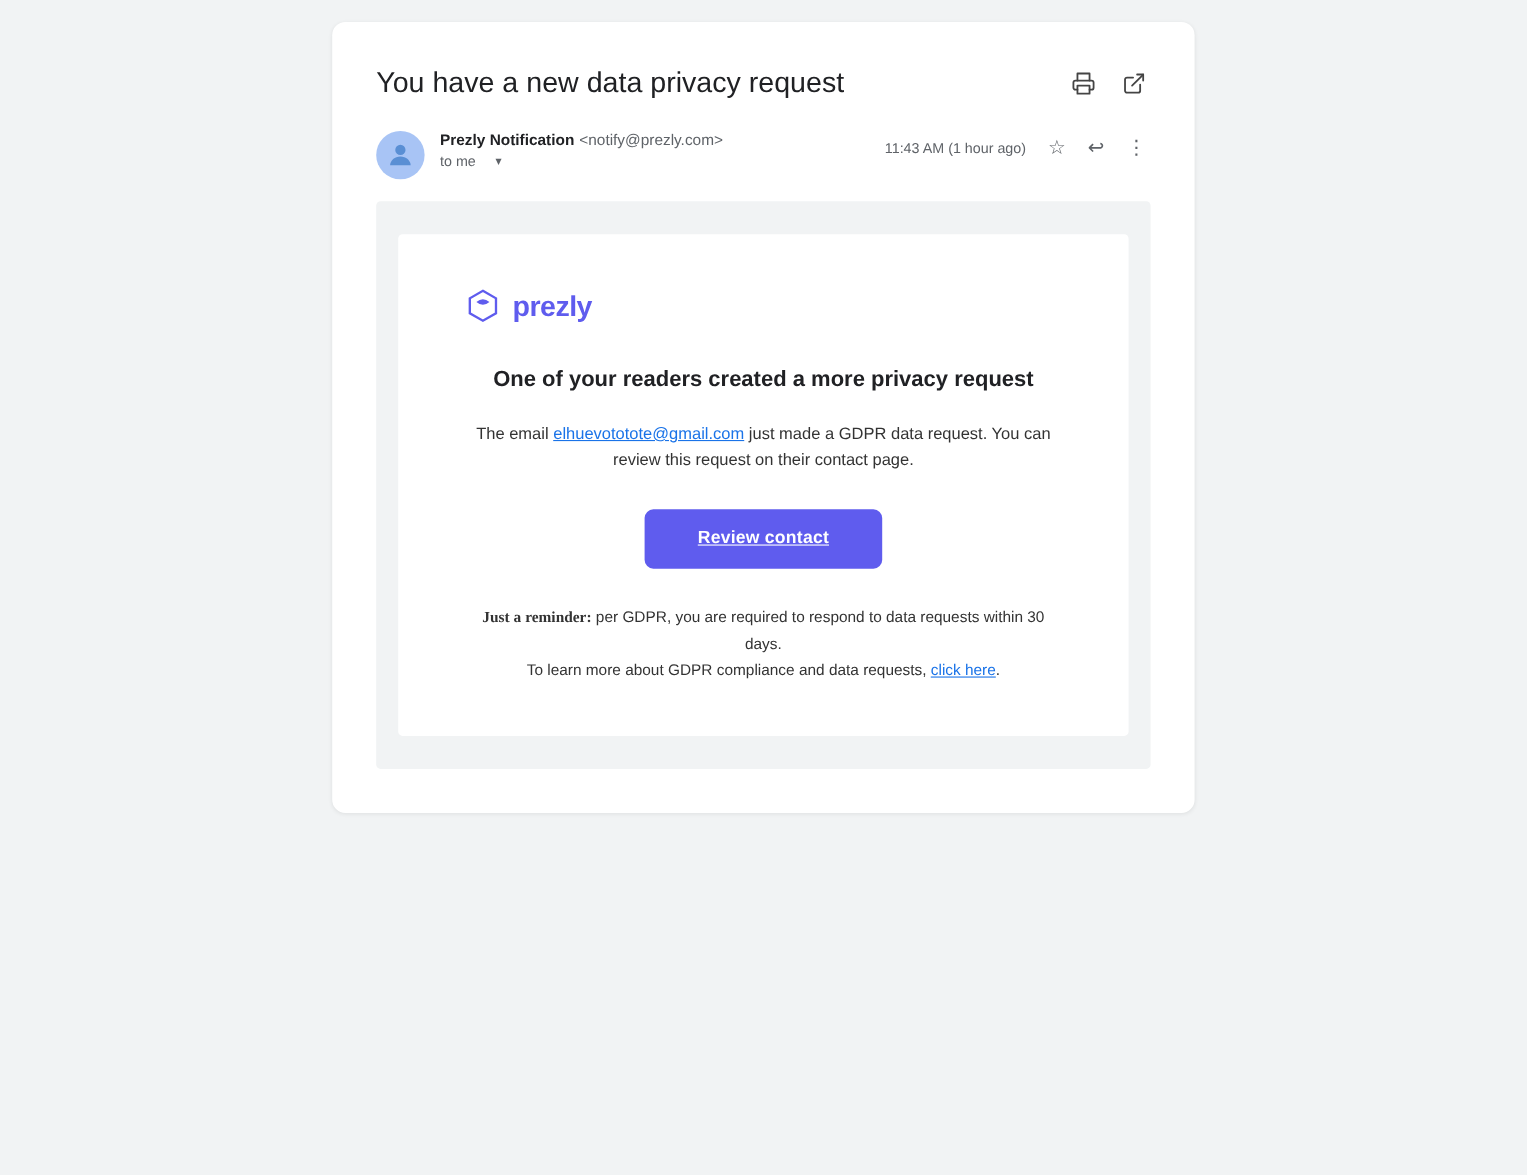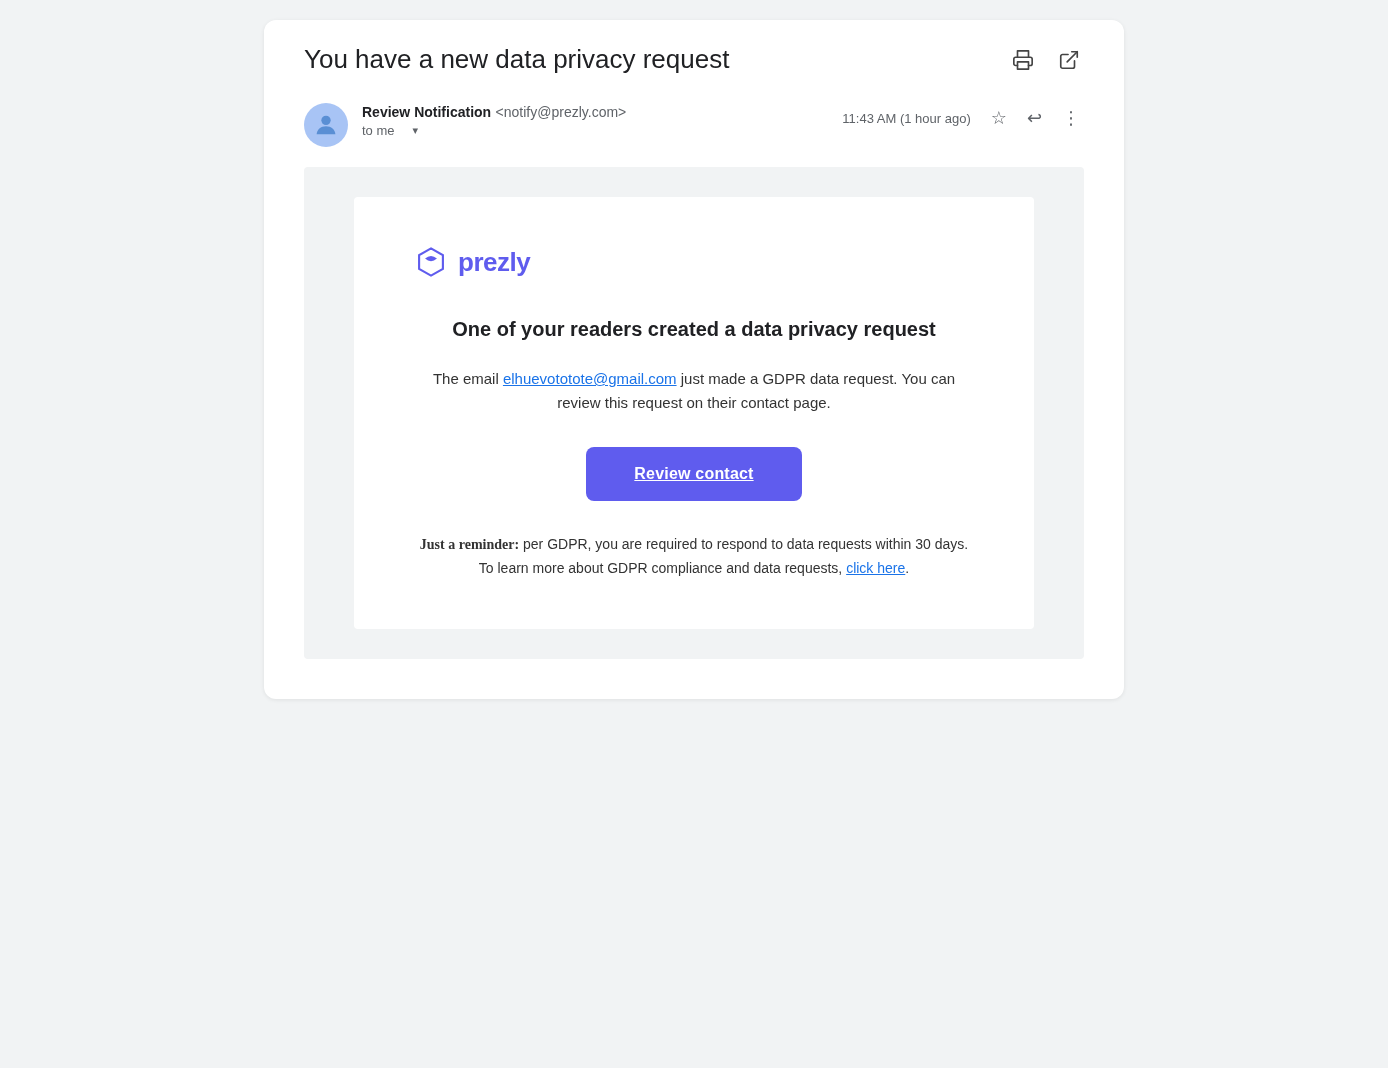--- a/index.html
+++ b/index.html
@@ -10,23 +10,23 @@
       min-height: 1068px;
       display: flex;
       justify-content: center;
       align-items: flex-start;
       padding: 20px;
     }
 
     .email-container {
       background: #ffffff;
       border-radius: 12px;
-      width: 860px;
+      width: 784px;
       max-width: 100%;
-      padding: 24px 40px 40px 40px;
+      padding: 40px 40px 40px 40px;
       box-shadow: 0 1px 4px rgba(0,0,0,0.08);
     }
 
     
     .email-title-row {
       display: flex;
       align-items: center;
       justify-content: space-between;
       margin-bottom: 28px;
     }
@@ -264,21 +264,21 @@
   <div class="sender-row">
     <div class="sender-left">
       <div class="avatar">
         <svg viewBox="0 0 24 24" fill="#6fa8dc">
           <circle cx="12" cy="8" r="4" fill="#5a8fd4"></circle>
           <path d="M4 20c0-4 3.6-7 8-7s8 3 8 7" fill="#5a8fd4"></path>
         </svg>
       </div>
       <div class="sender-info">
         <div>
-          <span class="sender-name">Review Notification</span>
+          <span class="sender-name">Prezly Notification</span>
           <span class="sender-email-raw">&lt;notify@prezly.com&gt;</span>
         </div>
         <div class="sender-to">
           <span>to me</span>
           <span class="chevron">▾</span>
         </div>
       </div>
     </div>
     <div class="sender-right">
       <span class="timestamp">11:43 AM (1 hour ago)</span>
@@ -300,21 +300,21 @@
     <div class="email-content">
 
       <div class="prezly-logo">
         <svg class="prezly-icon" viewBox="0 0 40 40" fill="none" xmlns="http://www.w3.org/2000/svg">
           <path d="M20 4 L34 12 L34 28 L20 36 L6 28 L6 12 Z" stroke="#5f5cee" stroke-width="2.5" fill="none"></path>
           <path d="M13 16 Q20 10 27 16 Q20 22 13 16Z" fill="#5f5cee"></path>
         </svg>
         <span class="prezly-wordmark">prezly</span>
       </div>
 
-      <h2 class="email-heading">One of your readers created a data privacy request</h2>
+      <h2 class="email-heading">One of your readers created a more privacy request</h2>
 
       <p class="email-body-text">
         <span>The email </span><a class="email-link" href="#">elhuevototote@gmail.com</a><span> just made a GDPR data request. You can review this request on their contact page.</span>
       </p>
 
       <div class="review-btn-wrapper">
         <button class="review-btn">Review contact</button>
       </div>
 
       <p class="reminder-text">

